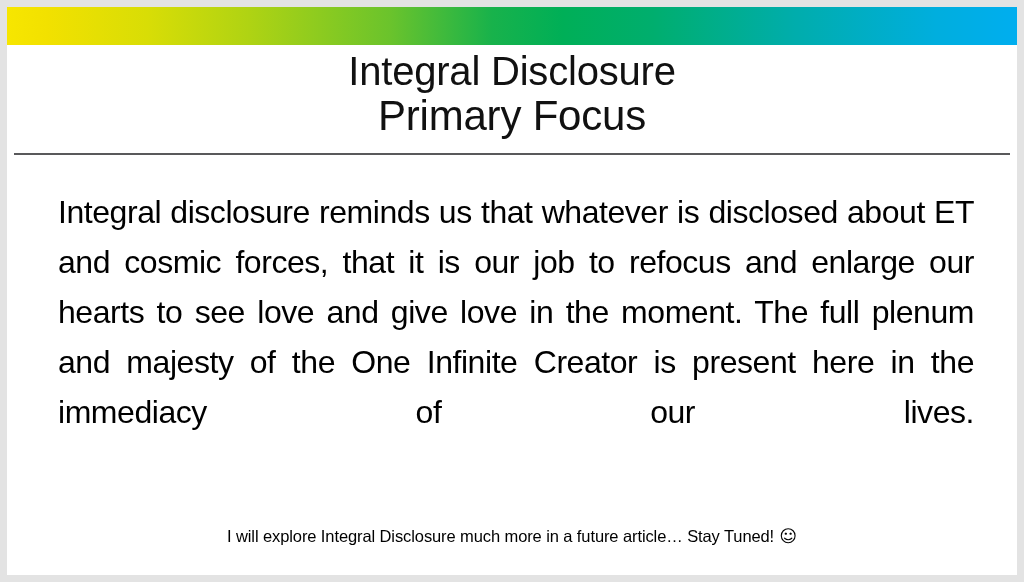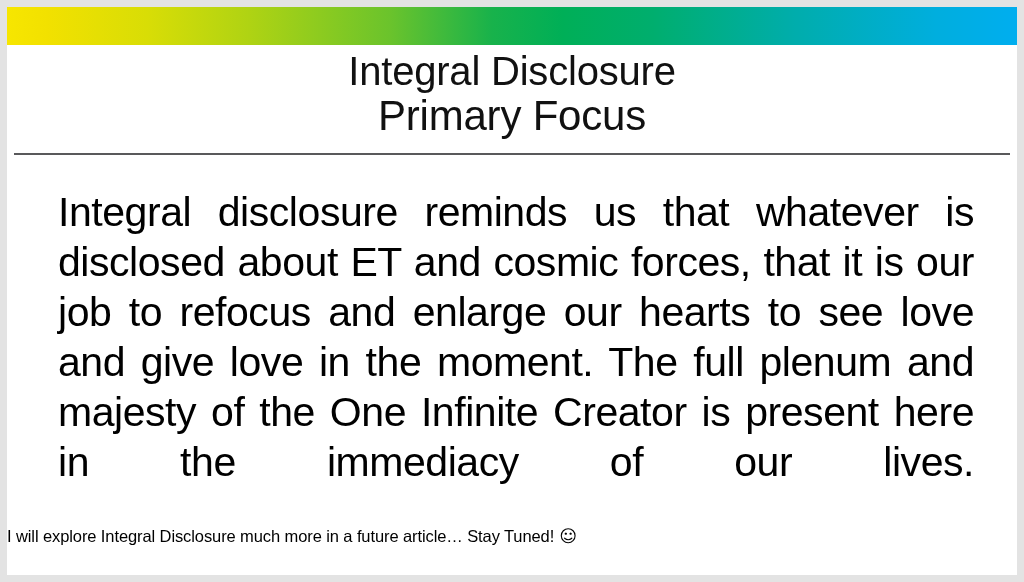--- a/index.html
+++ b/index.html
@@ -82,21 +82,21 @@
     height: 2px;
     background: #59595b;
   }
 
   .body-text {
     position: absolute;
     left: 51px;
     top: 180px;
     width: 916px;
     font-family: "Liberation Sans", sans-serif;
-    font-size: 41px;
+    font-size: 32px;
     line-height: 50px;
     font-weight: 400;
     color: #000000;
     text-align: justify;
     text-justify: inter-word;
     letter-spacing: -0.45px;
     word-spacing: 0px;
     hyphens: none;
   }
   
@@ -104,20 +104,21 @@
     content: "";
     display: inline-block;
     width: 100%;
   }
 
   .footer-note {
     position: absolute;
     left: 0;
     top: 518px;
     width: 1010px;
+    text-align: center;
     font-family: "Liberation Sans", sans-serif;
     font-size: 16.5px;
     line-height: 22px;
     font-weight: 400;
     color: #000000;
     letter-spacing: -0.1px;
   }
 
   .smiley {
     font-family: "DejaVu Sans", sans-serif;

